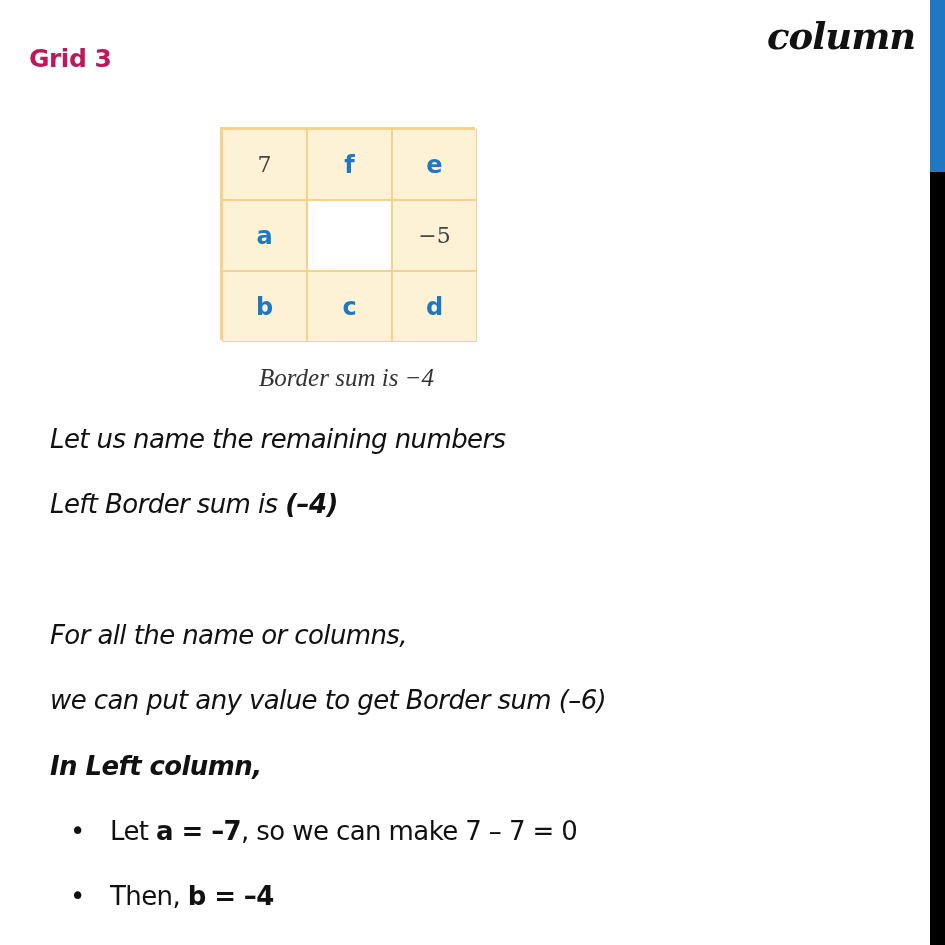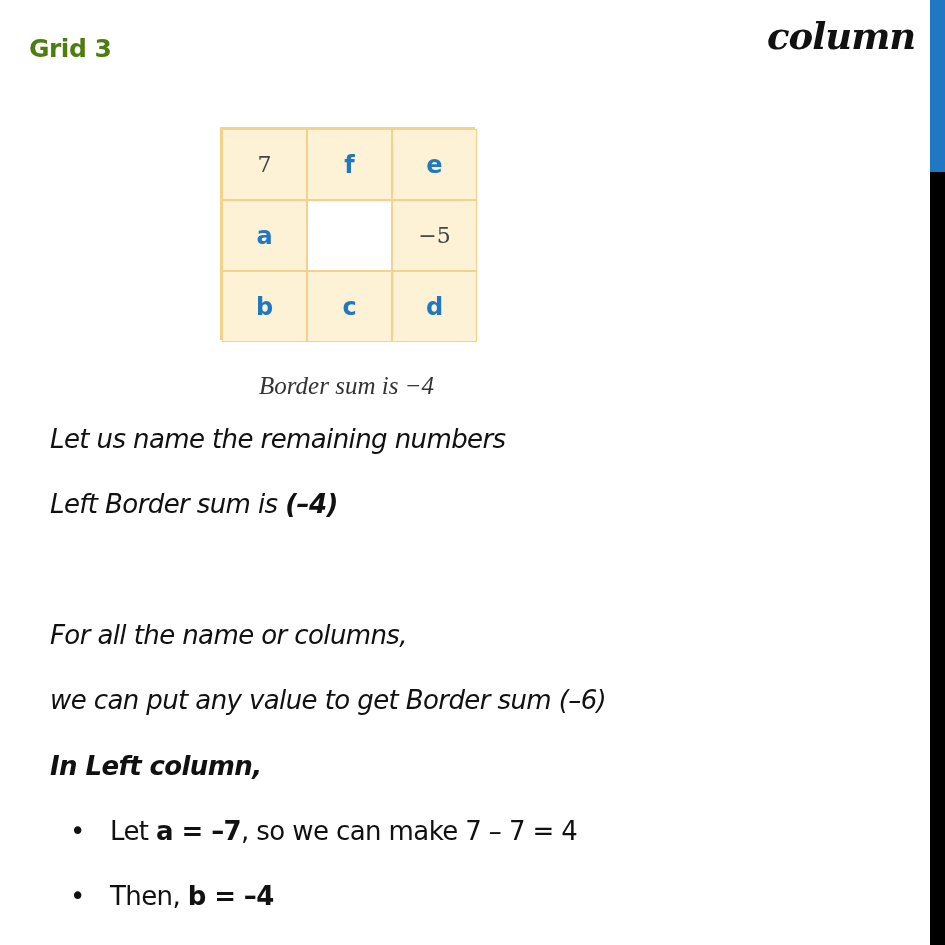--- a/index.html
+++ b/index.html
@@ -11,24 +11,24 @@
       height: 945px;
       background: #ffffff;
       position: relative;
       overflow: hidden;
       font-family: "Liberation Sans", sans-serif;
       color: #000000;
     }
     .title {
       position: absolute;
       left: 29px;
-      top: 34px;
+      top: 44px;
       font-size: 25px;
       font-weight: bold;
-      color: #4d7c0f;
+      color: #be185d;
       font-family: "DejaVu Sans", sans-serif;
       letter-spacing: -0.5px;
     }
     .logo {
       position: absolute;
       left: 767px;
       top: 14px;
       font-size: 37px;
       font-weight: bold;
       font-style: italic;
@@ -88,21 +88,20 @@
       font-size: 24px;
     }
     .caption {
       position: absolute;
       left: 259px;
       top: 364px;
       font-family: "Liberation Serif", serif;
       font-style: italic;
       font-size: 25px;
       color: #333333;
-      margin-top: 8px;
     }
     .para {
       position: absolute;
       left: 50px;
       font-size: 26px;
       font-family: "DejaVu Sans", sans-serif;
       color: #111111;
       white-space: nowrap;
       letter-spacing: -0.6px;
       font-style: italic;
@@ -161,19 +160,19 @@
 <div class="para" style="top:620px;">For all the name or columns,</div>
 
 <div class="para" style="top:685px;">we can put any value to get Border sum (–6)</div>
 
 <div class="para" style="top:751px;">
   <b>In Left column,</b>
 </div>
 
 <div class="bullet" style="top:816px;">•</div>
 <div class="bullet-text" style="top:816px;">
-  <span>Let </span><b>a = –7</b><span>, so we can make 7 – 7 = 4</span>
+  <span>Let </span><b>a = –7</b><span>, so we can make 7 – 7 = 0</span>
 </div>
 
 <div class="bullet" style="top:881px;">•</div>
 <div class="bullet-text" style="top:881px;">
   <span>Then, </span><b>b = –4</b><span></span>
 </div>
 
 </body></html>

